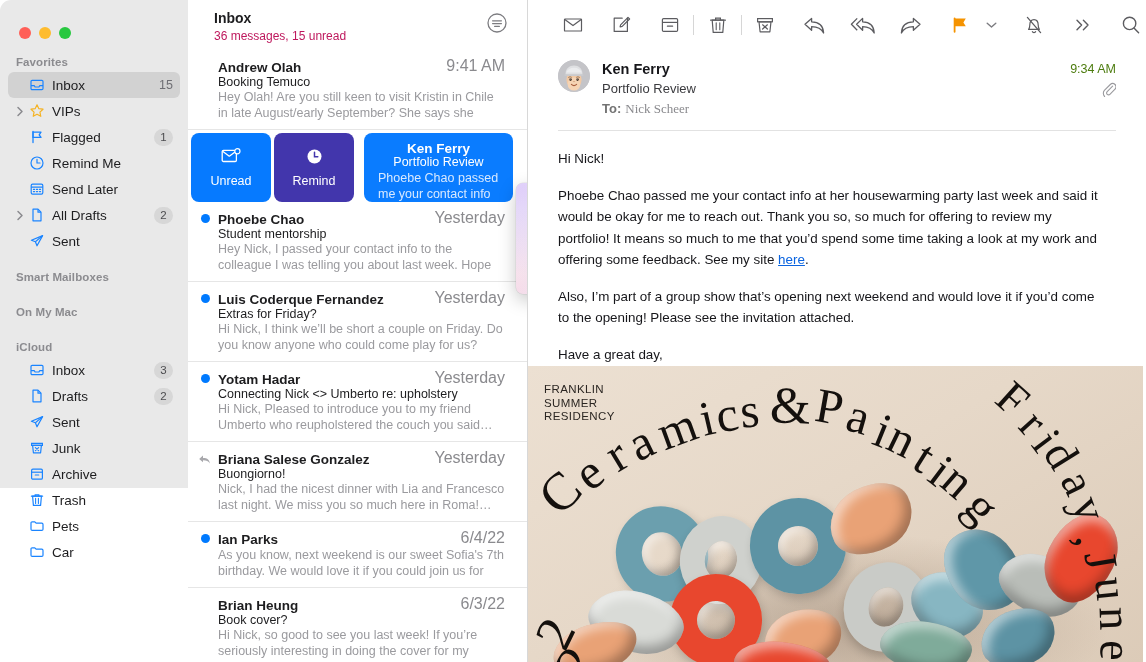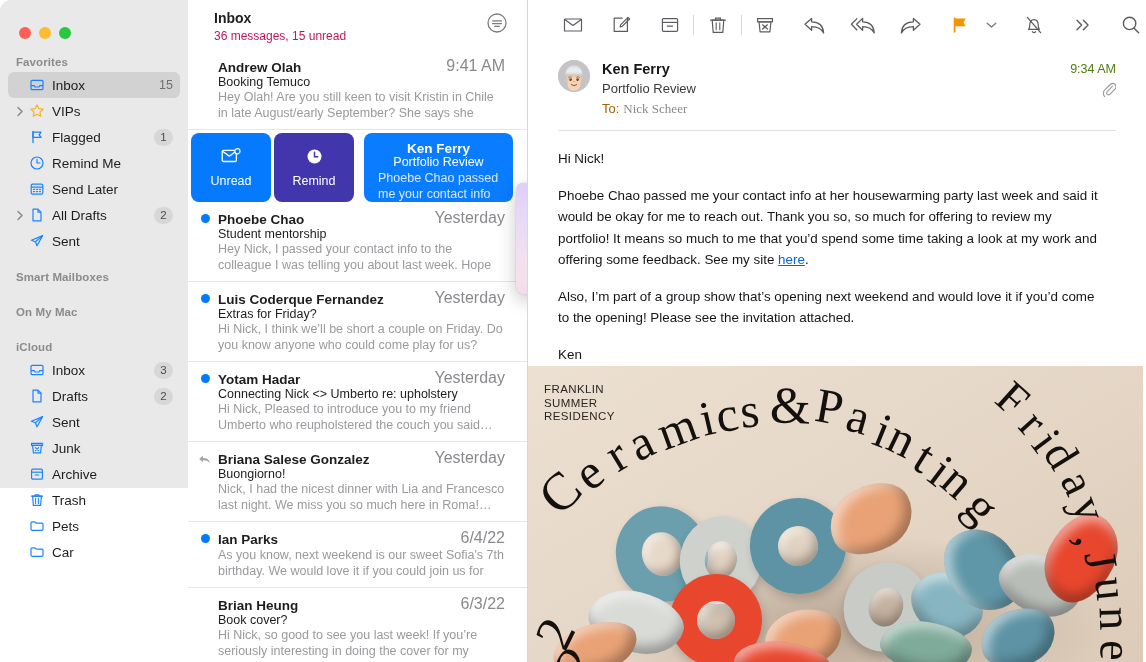--- a/index.html
+++ b/index.html
@@ -217,21 +217,21 @@
   .avatar {
     width: 32px; height: 32px; border-radius: 50%;
     flex: 0 0 32px; margin-right: 12px;
     background: #c9c9cd;
     overflow: hidden; position: relative;
   }
   .mh-text { flex: 1 1 auto; }
   .mh-name { font-size: 14.5px; font-weight: bold; color: #16161a; line-height: 19px; }
   .mh-subj { font-size: 13px; color: #3a3a3e; line-height: 19px; }
   .mh-to { font-size: 13px; color: #3a3a3e; line-height: 19px; margin-top: 1px; }
-  .mh-to b { color: #a16207; font-weight: normal; }
+  .mh-to b { color: #737373; font-weight: bold; }
   .mh-to span.v { color: #8a8a8e; padding-left: 4px; font-family: Liberation Serif, serif; }
   .mh-right {
     position: absolute; right: 30px; top: 10px;
     text-align: right;
   }
   .mh-time { font-size: 12.5px; color: #4d7c0f; line-height: 19px; }
   .mh-clip { margin-top: 3px; color: #9a9a9e; }
 
   .mh-rule {
     height: 1px; background: #e2e2e2;
@@ -742,20 +742,21 @@
             </svg>
         </div>
       </div>
     </div>
     <div class="mh-rule"></div>
 
     <div class="mail-body">
       <p>Hi Nick!</p>
       <p><span>Phoebe Chao passed me your contact info at her housewarming party last week and said it would be okay for me to reach out. Thank you so, so much for offering to review my portfolio! It means so much to me that you’d spend some time taking a look at my work and offering some feedback. See my site </span><a href="#">here</a><span>.</span></p>
       <p>Also, I’m part of a group show that’s opening next weekend and would love it if you’d come to the opening! Please see the invitation attached.</p>
+      <p style="margin-bottom:11px">Have a great day,</p>
       <p>Ken</p>
     </div>
 
     <div id="poster">
       <div class="shade"></div>
 
       <div class="brand">
         <div>FRANKLIN</div>
         <div>SUMMER</div>
         <div>RESIDENCY</div>

